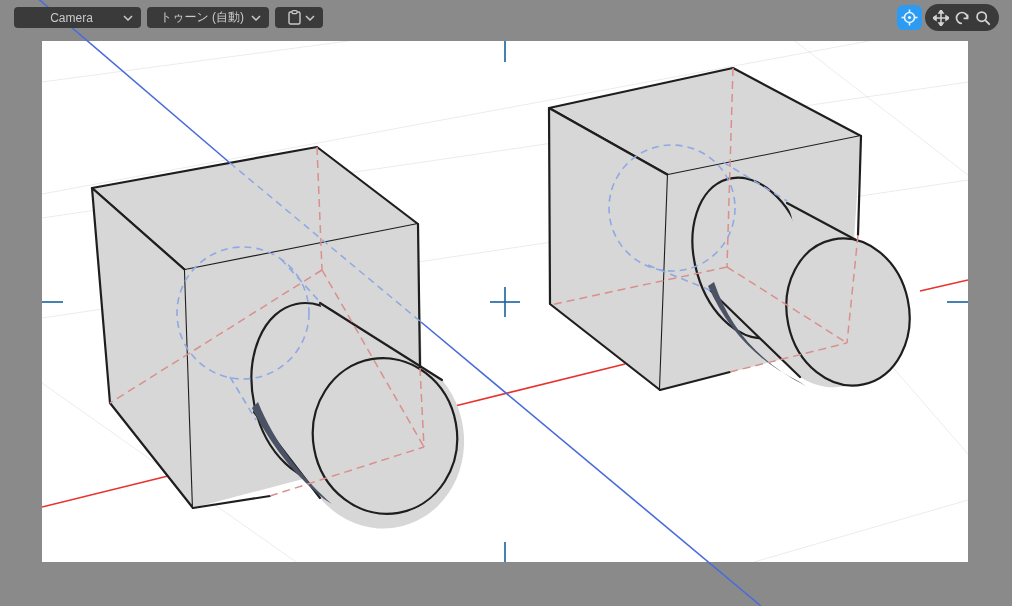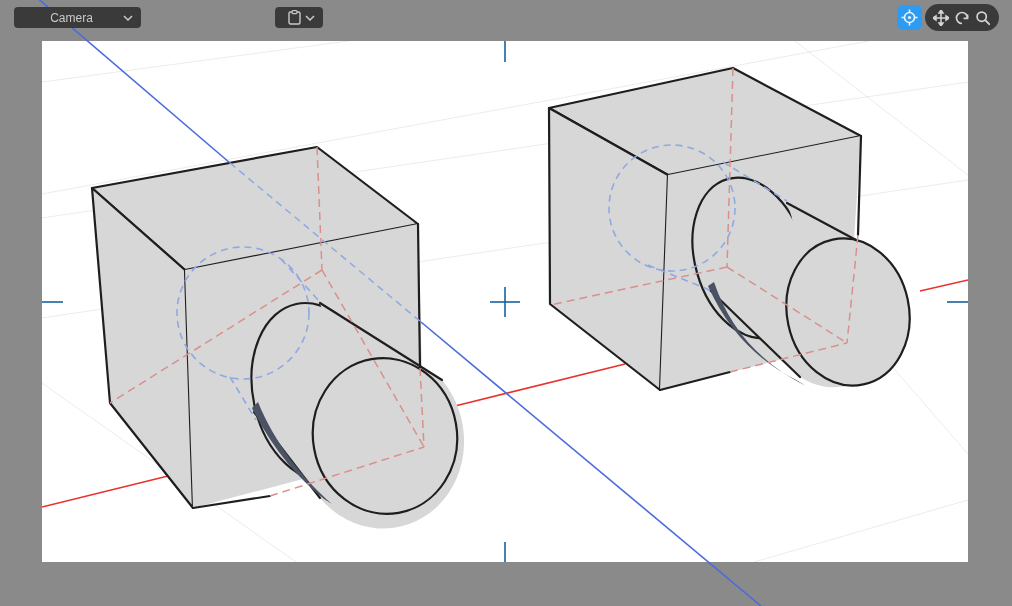--- a/index.html
+++ b/index.html
@@ -131,20 +131,26 @@
   </g>
 </svg>
 
 <div class="tb-btn" style="left:14px;width:127px;">
   <span class="tb-label">Camera</span>
   <svg class="chev" width="10" height="6" viewBox="0 0 10 6">
     <polyline points="1,1 5,5 9,1" fill="none" stroke="#c9c9c9" stroke-width="1.5"></polyline>
   </svg>
 </div>
 
+<div class="tb-btn" style="left:147px;width:122px;">
+  <span class="tb-label">トゥーン (自動)</span>
+  <svg class="chev" width="10" height="6" viewBox="0 0 10 6">
+    <polyline points="1,1 5,5 9,1" fill="none" stroke="#c9c9c9" stroke-width="1.5"></polyline>
+  </svg>
+</div>
 
 <div class="tb-btn" style="left:275px;width:48px;">
   <svg width="13" height="15" viewBox="0 0 13 15" style="margin-right:9px">
     <rect x="1" y="2" width="11" height="12" rx="1.5" fill="none" stroke="#c9c9c9" stroke-width="1.4"></rect>
     <rect x="4" y="0.6" width="5" height="3" rx="1" fill="#3a3a3a" stroke="#c9c9c9" stroke-width="1.2"></rect>
   </svg>
   <svg class="chev" width="10" height="6" viewBox="0 0 10 6">
     <polyline points="1,1 5,5 9,1" fill="none" stroke="#c9c9c9" stroke-width="1.5"></polyline>
   </svg>
 </div>

